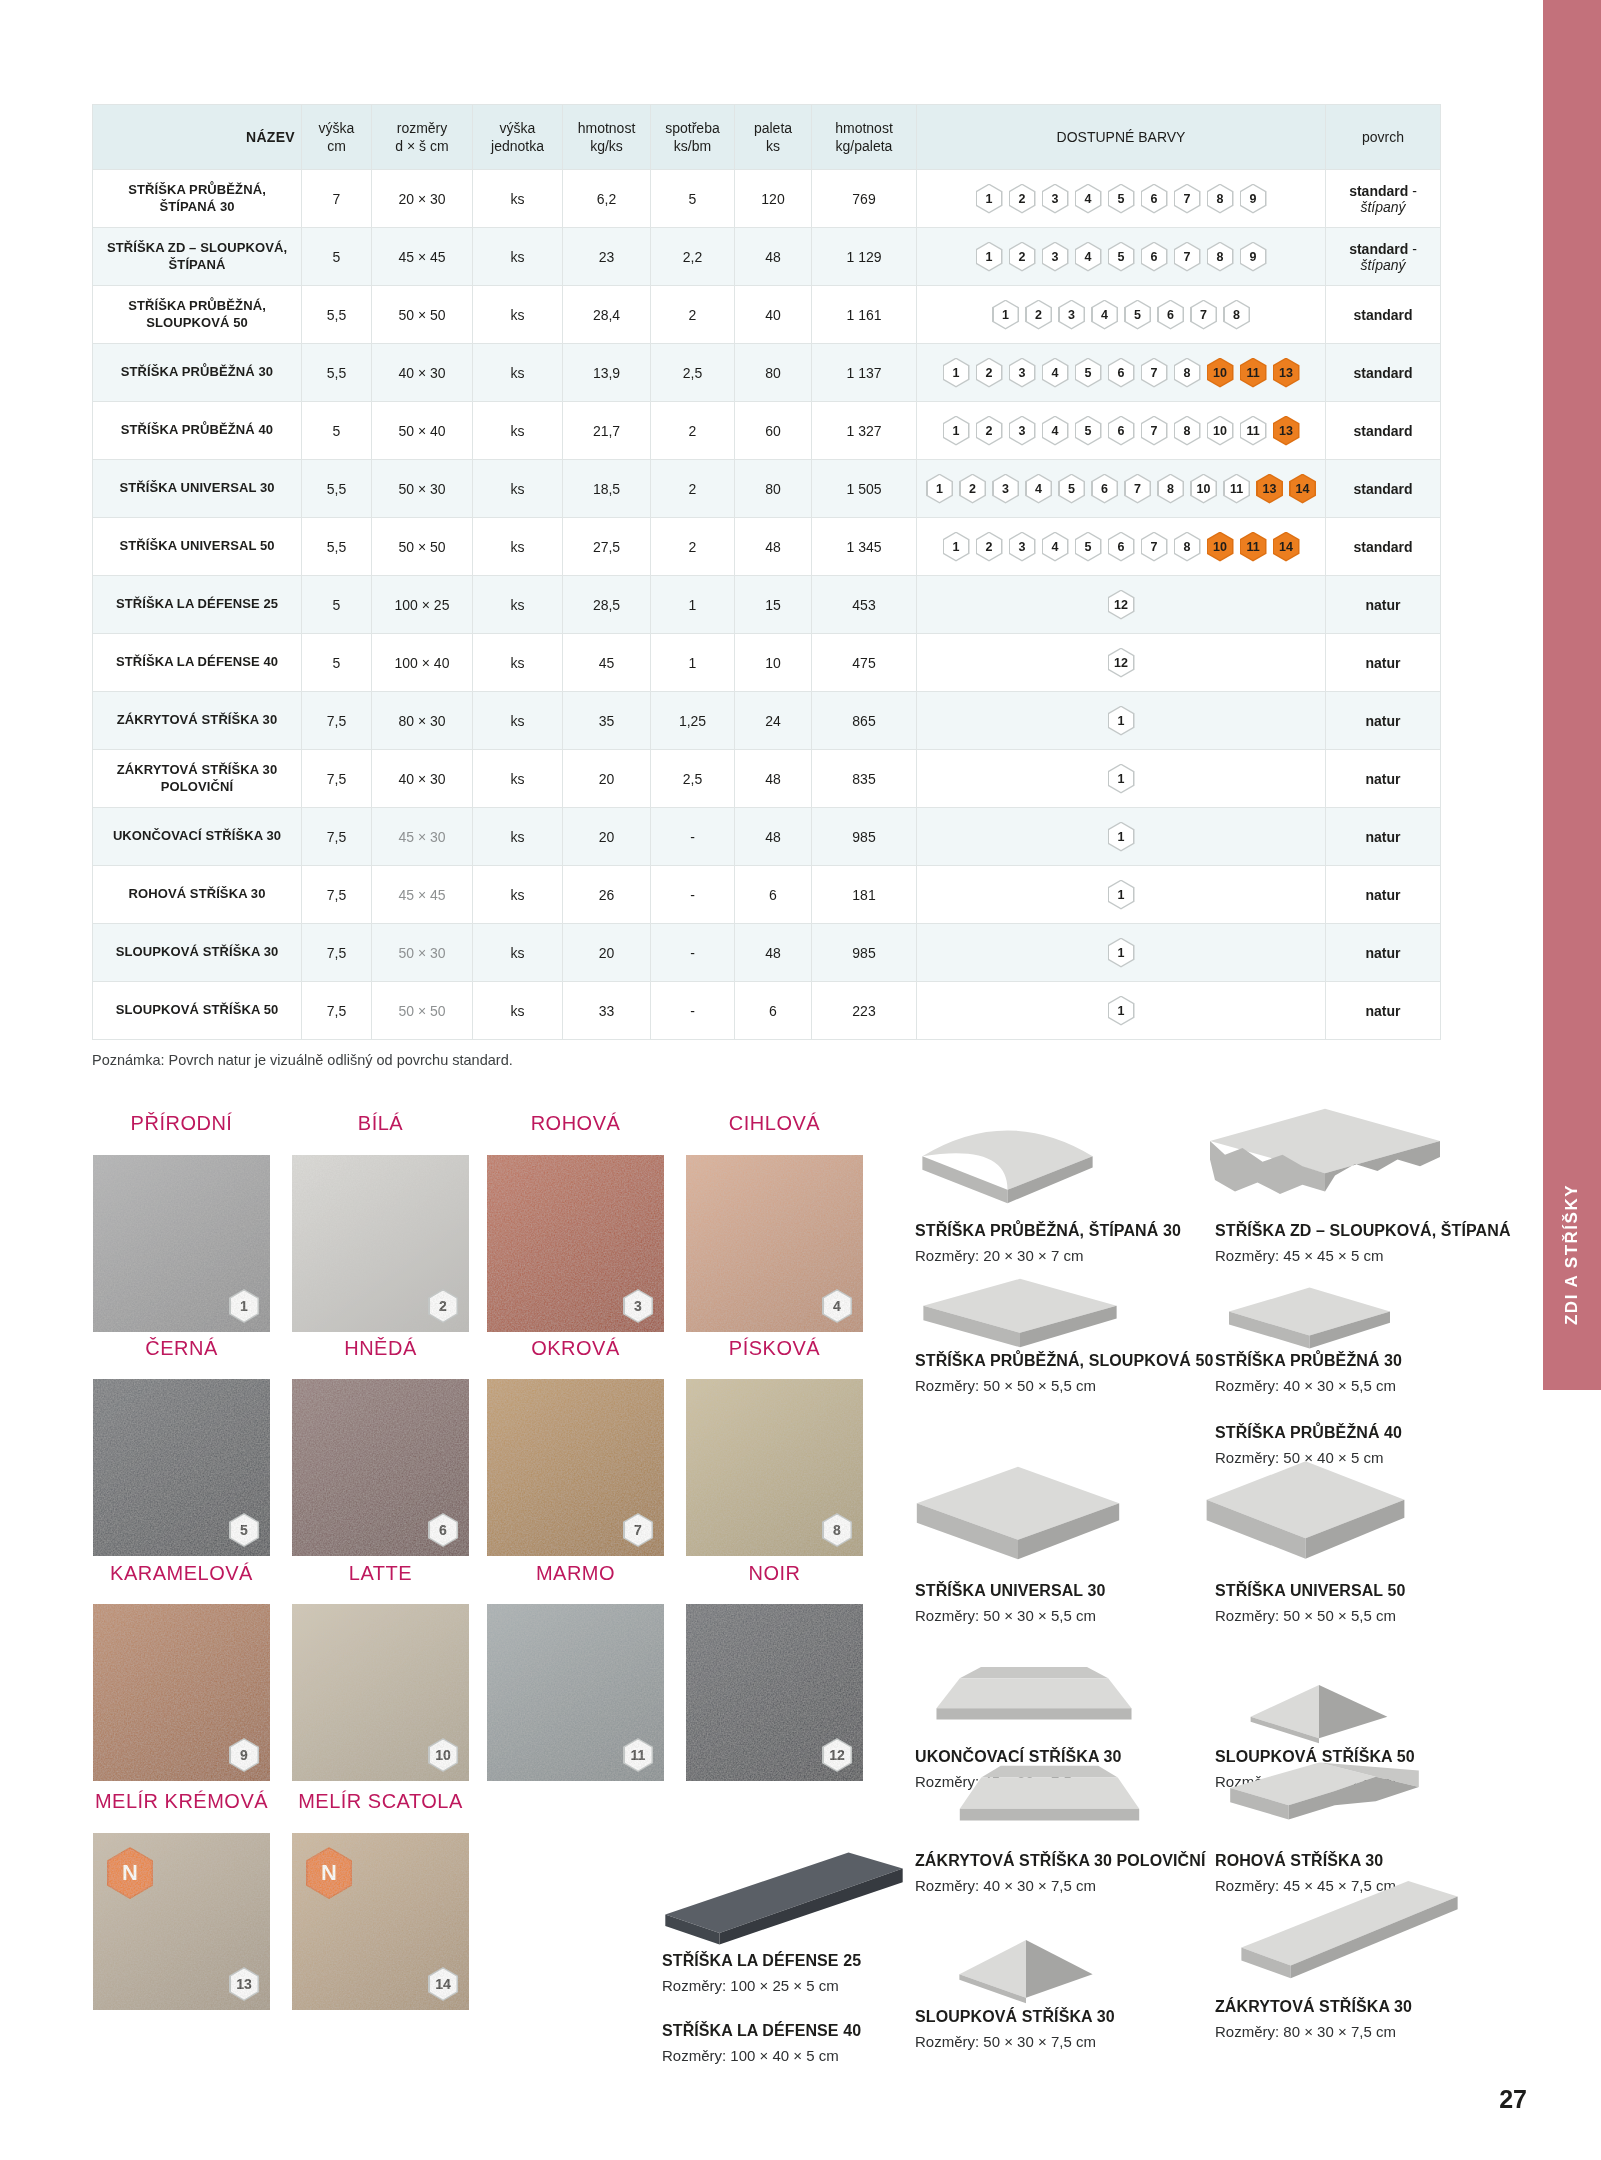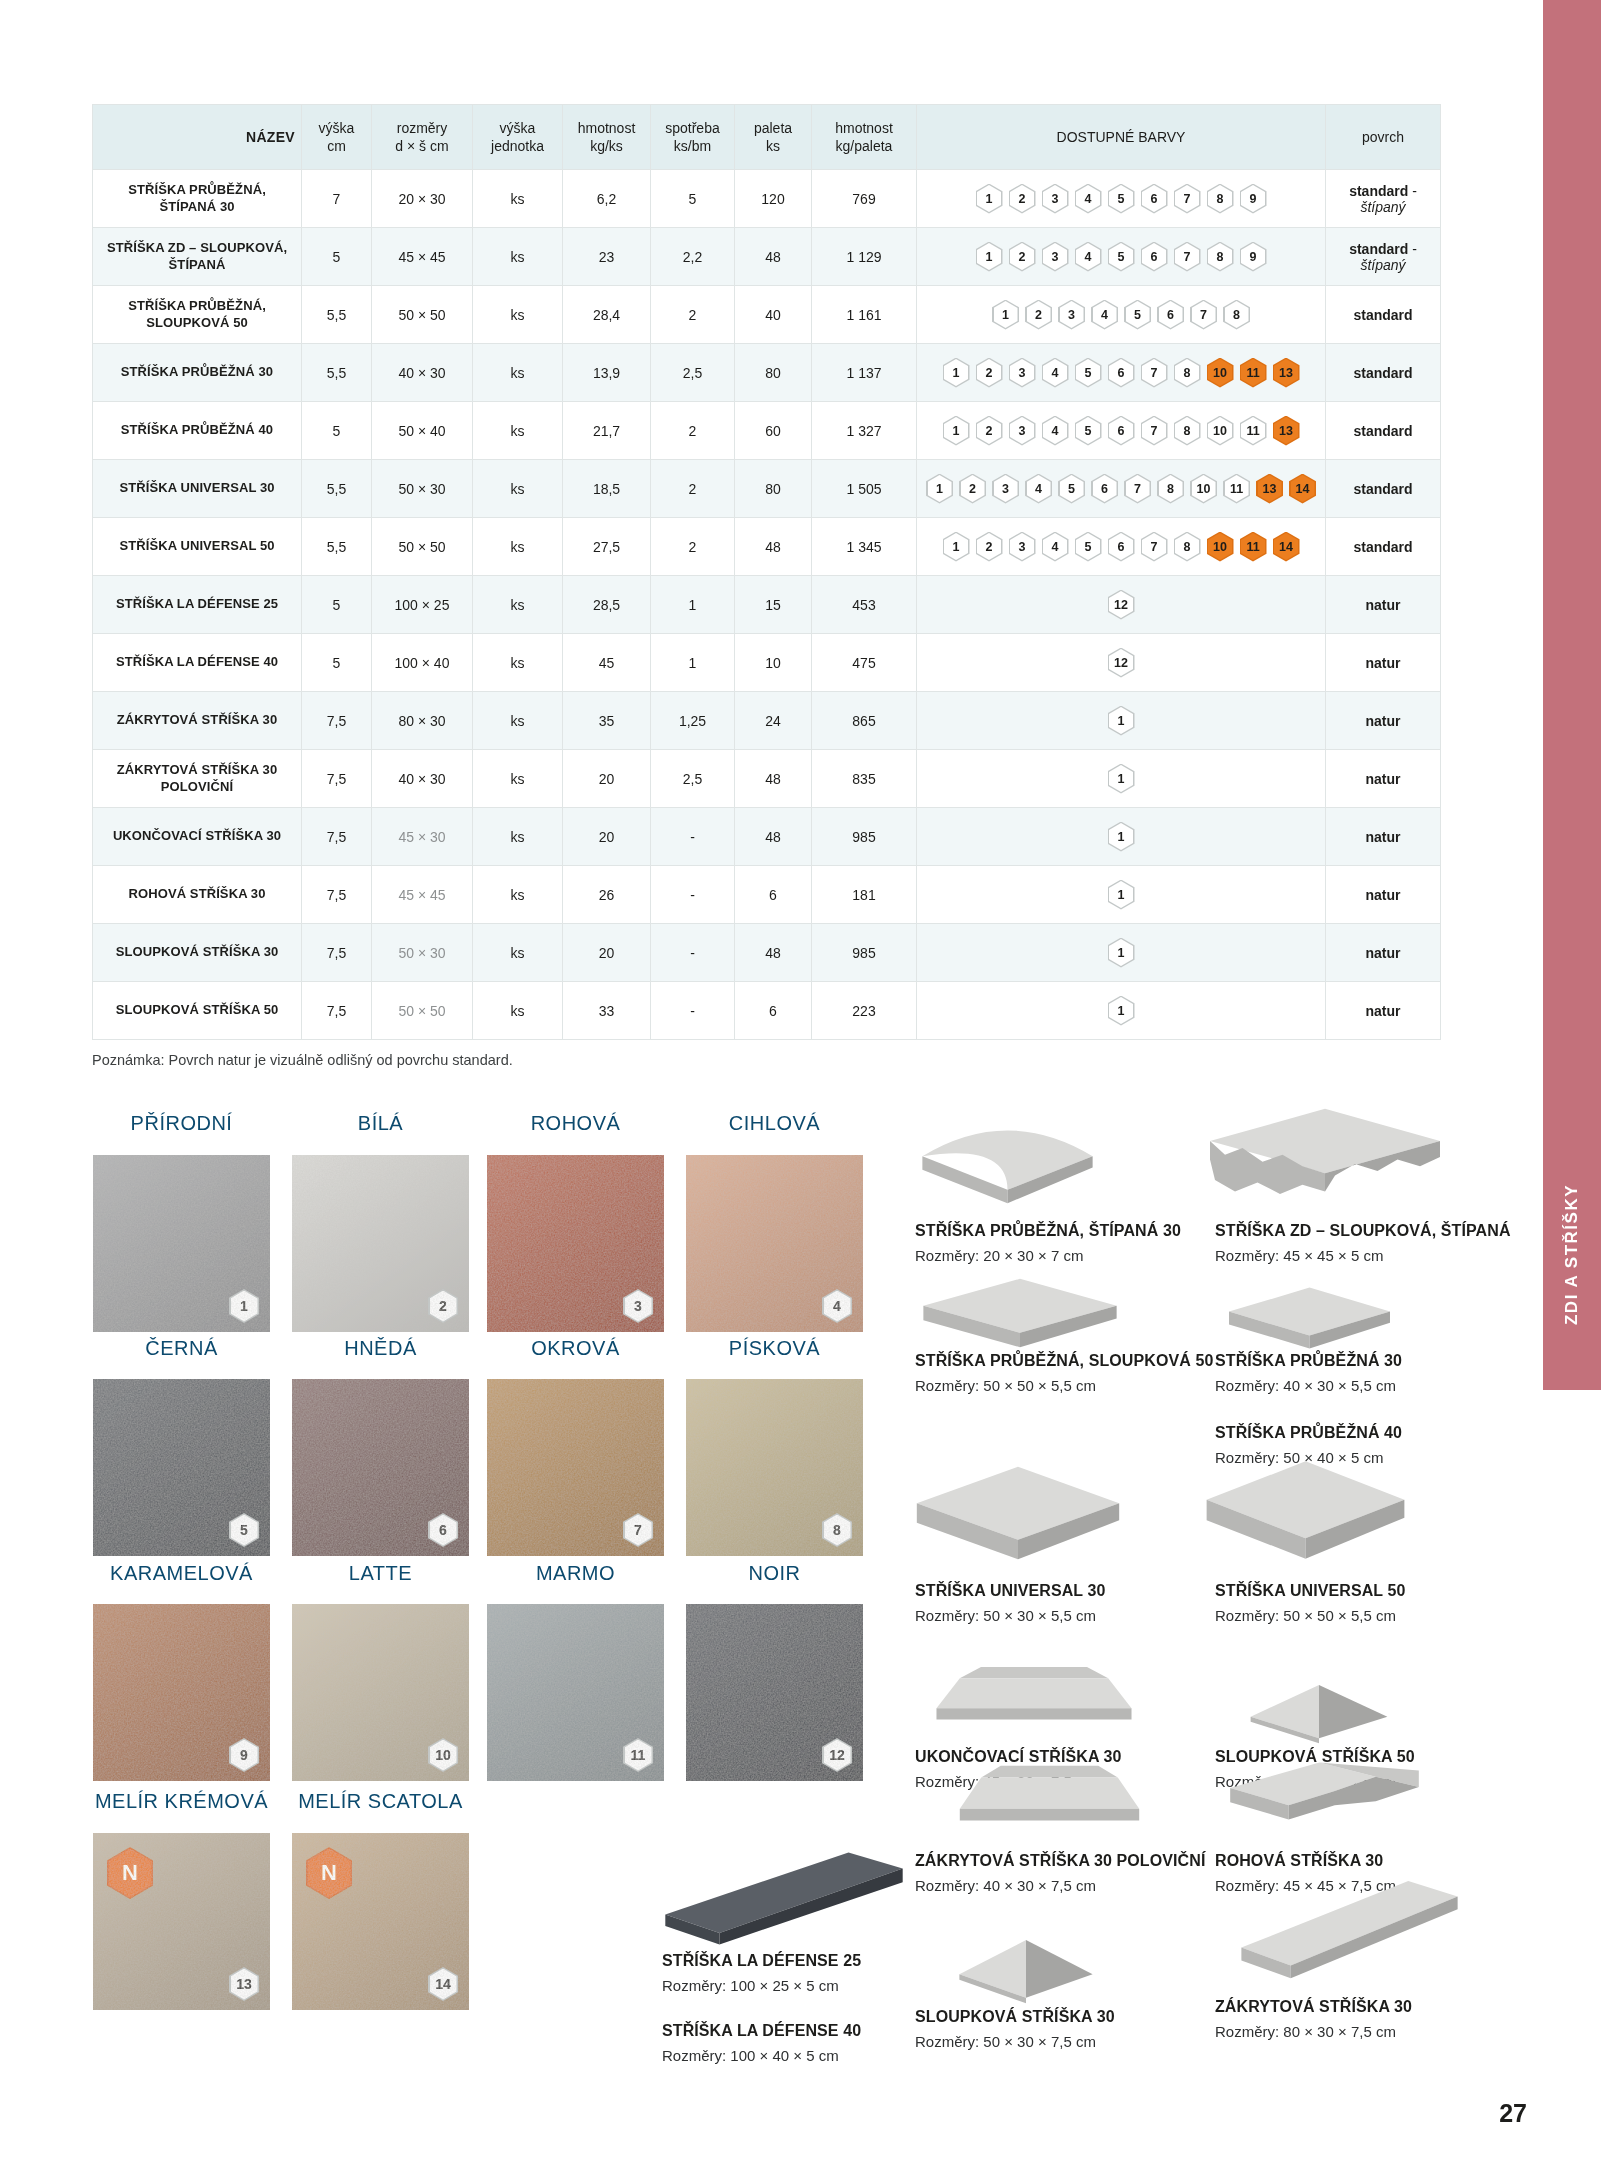--- a/index.html
+++ b/index.html
@@ -36,35 +36,35 @@
   .hex.orange .o{background:#dd7013;}
   .hex.orange .i{background:#ec7e1f;}
   .hex .n{position:absolute;inset:0;display:flex;align-items:center;justify-content:center;
     font-weight:bold;color:#1d1d1b;}
   .hex.nbadge .n{color:#fff;}
 
   
   .note{position:absolute;left:92px;top:1052px;font-size:14.5px;color:#3c3f40;}
 
   
-  .swatch-label{position:absolute;width:177px;text-align:center;font-size:20px;color:#0c4a6e;
+  .swatch-label{position:absolute;width:177px;text-align:center;font-size:20px;color:#be185d;
     letter-spacing:.5px;white-space:nowrap;}
   .swatch{position:absolute;width:177px;height:177px;
     background-image:linear-gradient(145deg, rgba(255,255,255,.16), rgba(0,0,0,.14));
     filter:url(#grain);}
   .swatch .num{position:absolute;right:11px;bottom:9px;}
   .swatch .nmark{position:absolute;left:14px;top:14px;}
 
   
   .product{position:absolute;}
   .product .pimg{display:block;}
   .product .pname{font-weight:bold;font-size:16px;white-space:nowrap;letter-spacing:.1px;}
   .product .pdims{font-size:15px;margin-top:7px;color:#2e3031;white-space:nowrap;}
 
-  .pagenum{position:absolute;right:74px;top:2085px;font-size:25px;font-weight:bold;margin-top:14px;}
+  .pagenum{position:absolute;right:74px;top:2085px;font-size:25px;font-weight:bold;}
 </style>
 </head>
 <body>
 
 <svg width="0" height="0" style="position:absolute">
   <filter id="grain" x="0" y="0" width="100%" height="100%">
     <feTurbulence type="fractalNoise" baseFrequency="0.7" numOctaves="3" result="noise"></feTurbulence>
     <feColorMatrix in="noise" type="matrix" values="0 0 0 0 0.55  0 0 0 0 0.54  0 0 0 0 0.52  0 0 0 0.45 0" result="speck"></feColorMatrix>
     <feMerge>
       <feMergeNode in="SourceGraphic"></feMergeNode>

